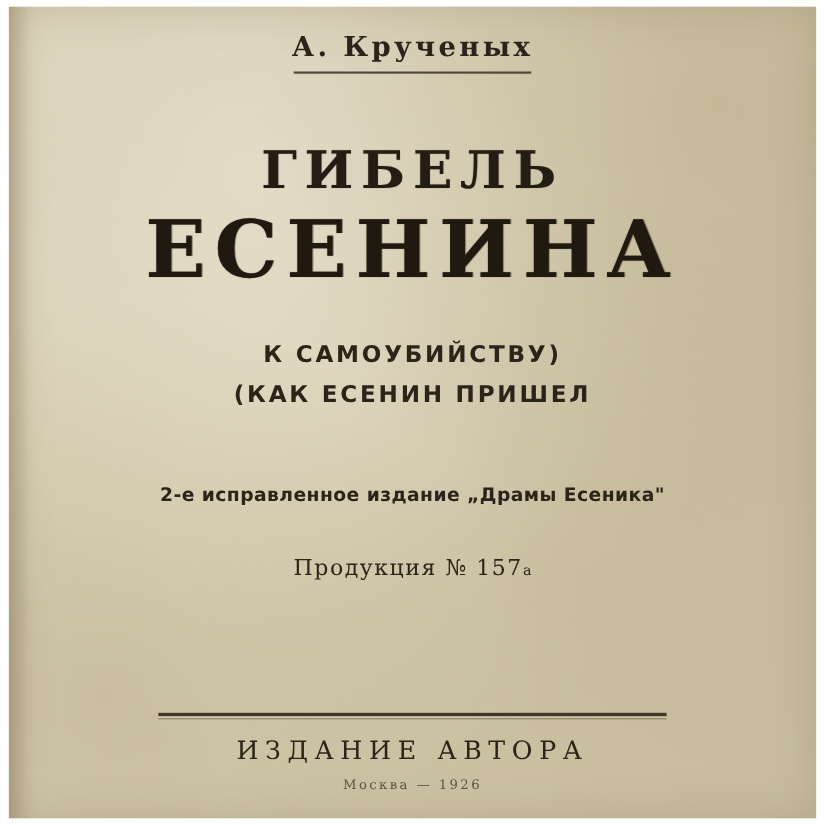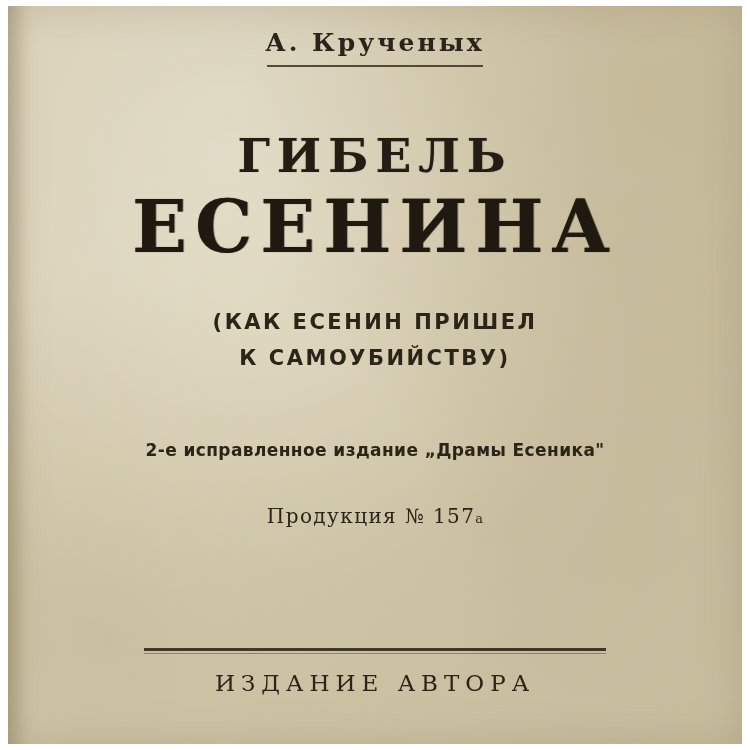--- a/index.html
+++ b/index.html
@@ -202,29 +202,30 @@
 
       <div class="author-block">
         <div class="author">А. Крученых</div>
         <div class="author-rule"></div>
       </div>
 
       <div class="title-1">ГИБЕЛЬ</div>
       <div class="title-2">ЕСЕНИНА</div>
 
       <div class="subtitle">
+        <div>К САМОУБИЙСТВУ)</div>
         <div>(КАК ЕСЕНИН ПРИШЕЛ</div>
-        <div>К САМОУБИЙСТВУ)</div>
       </div>
 
       <div class="edition">2-е исправленное издание „Драмы Есеника"</div>
 
       <div class="production">
         <span>Продукция № 157</span><span class="sub">а</span>
       </div>
 
       <div class="bottom-rule"></div>
 
       <div class="publisher">ИЗДАНИЕ АВТОРА</div>
+      <div class="place-year">Москва — 1926</div>
 
     </div>
   </div>
 </div>
 
 </body></html>

